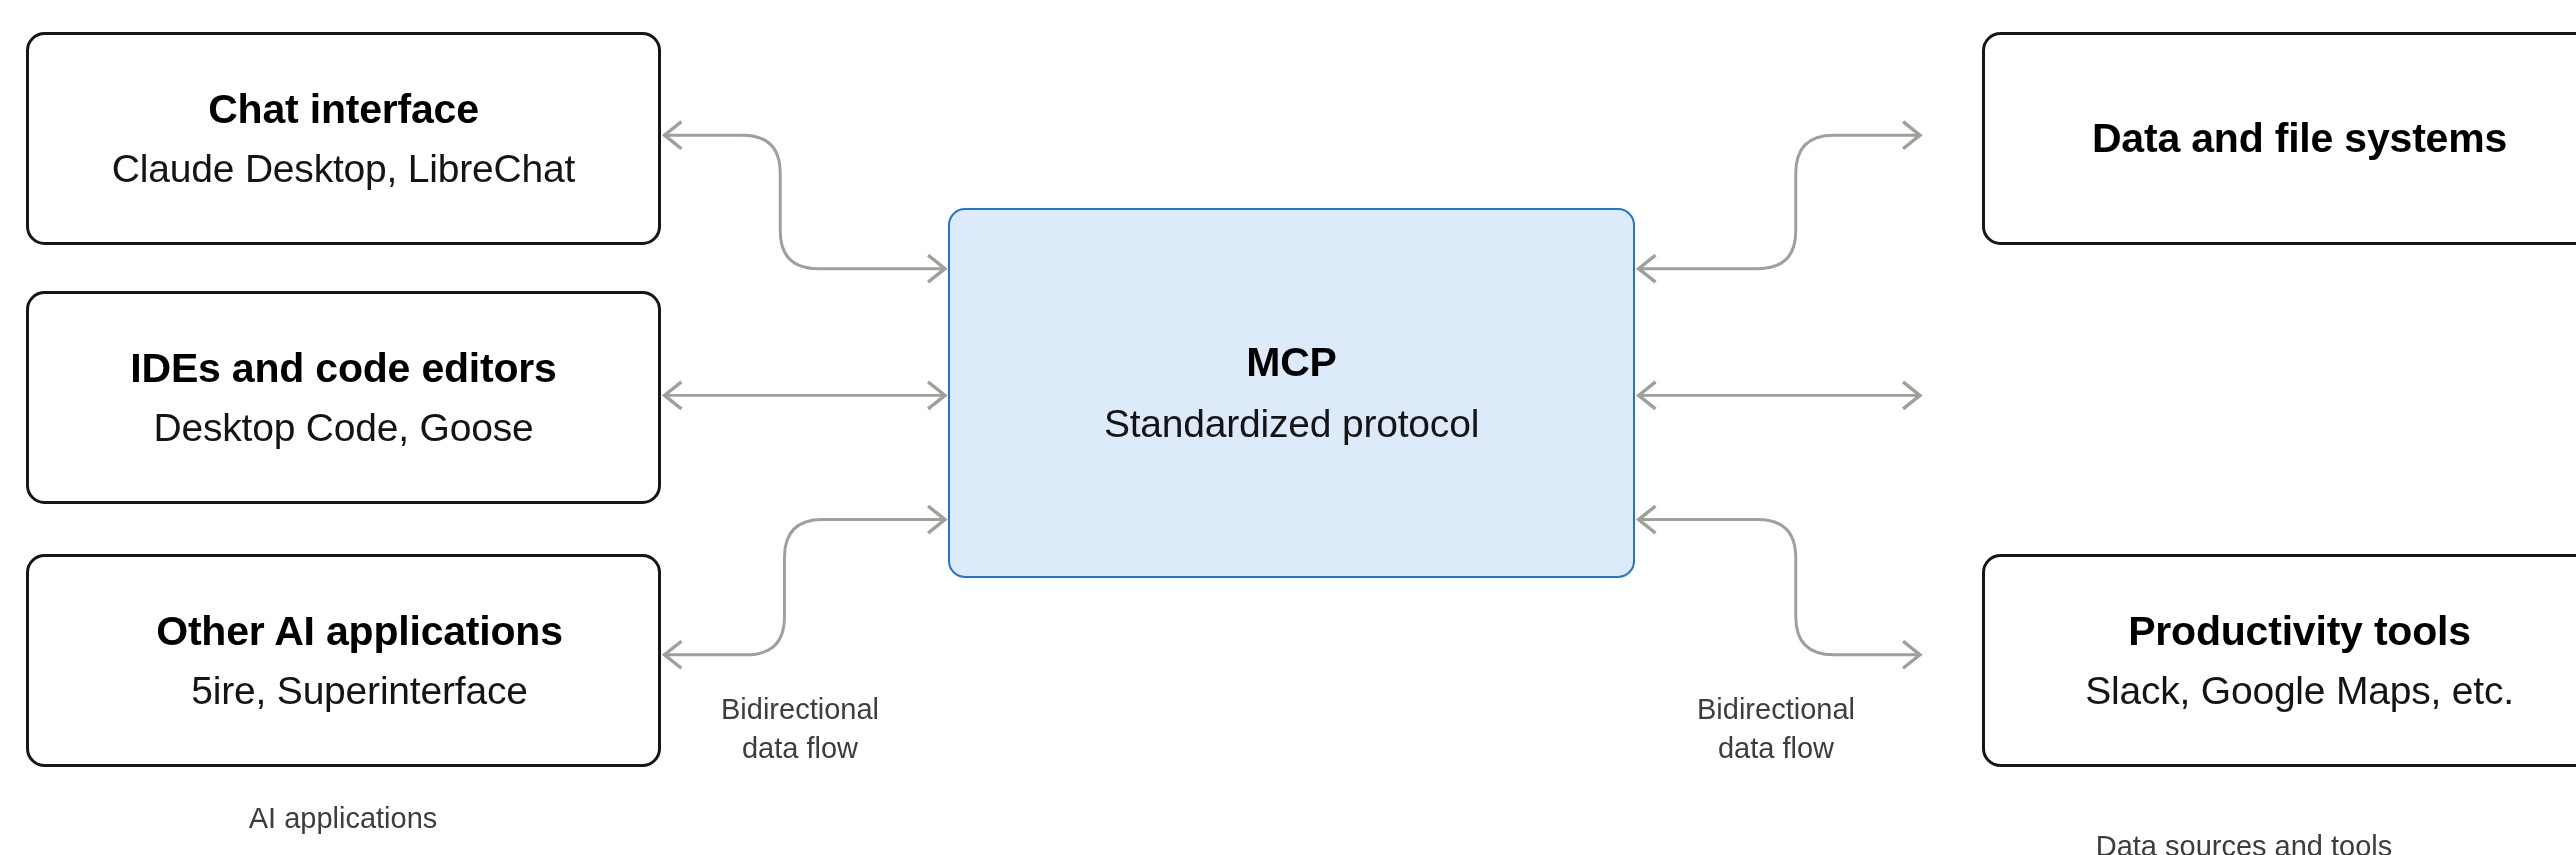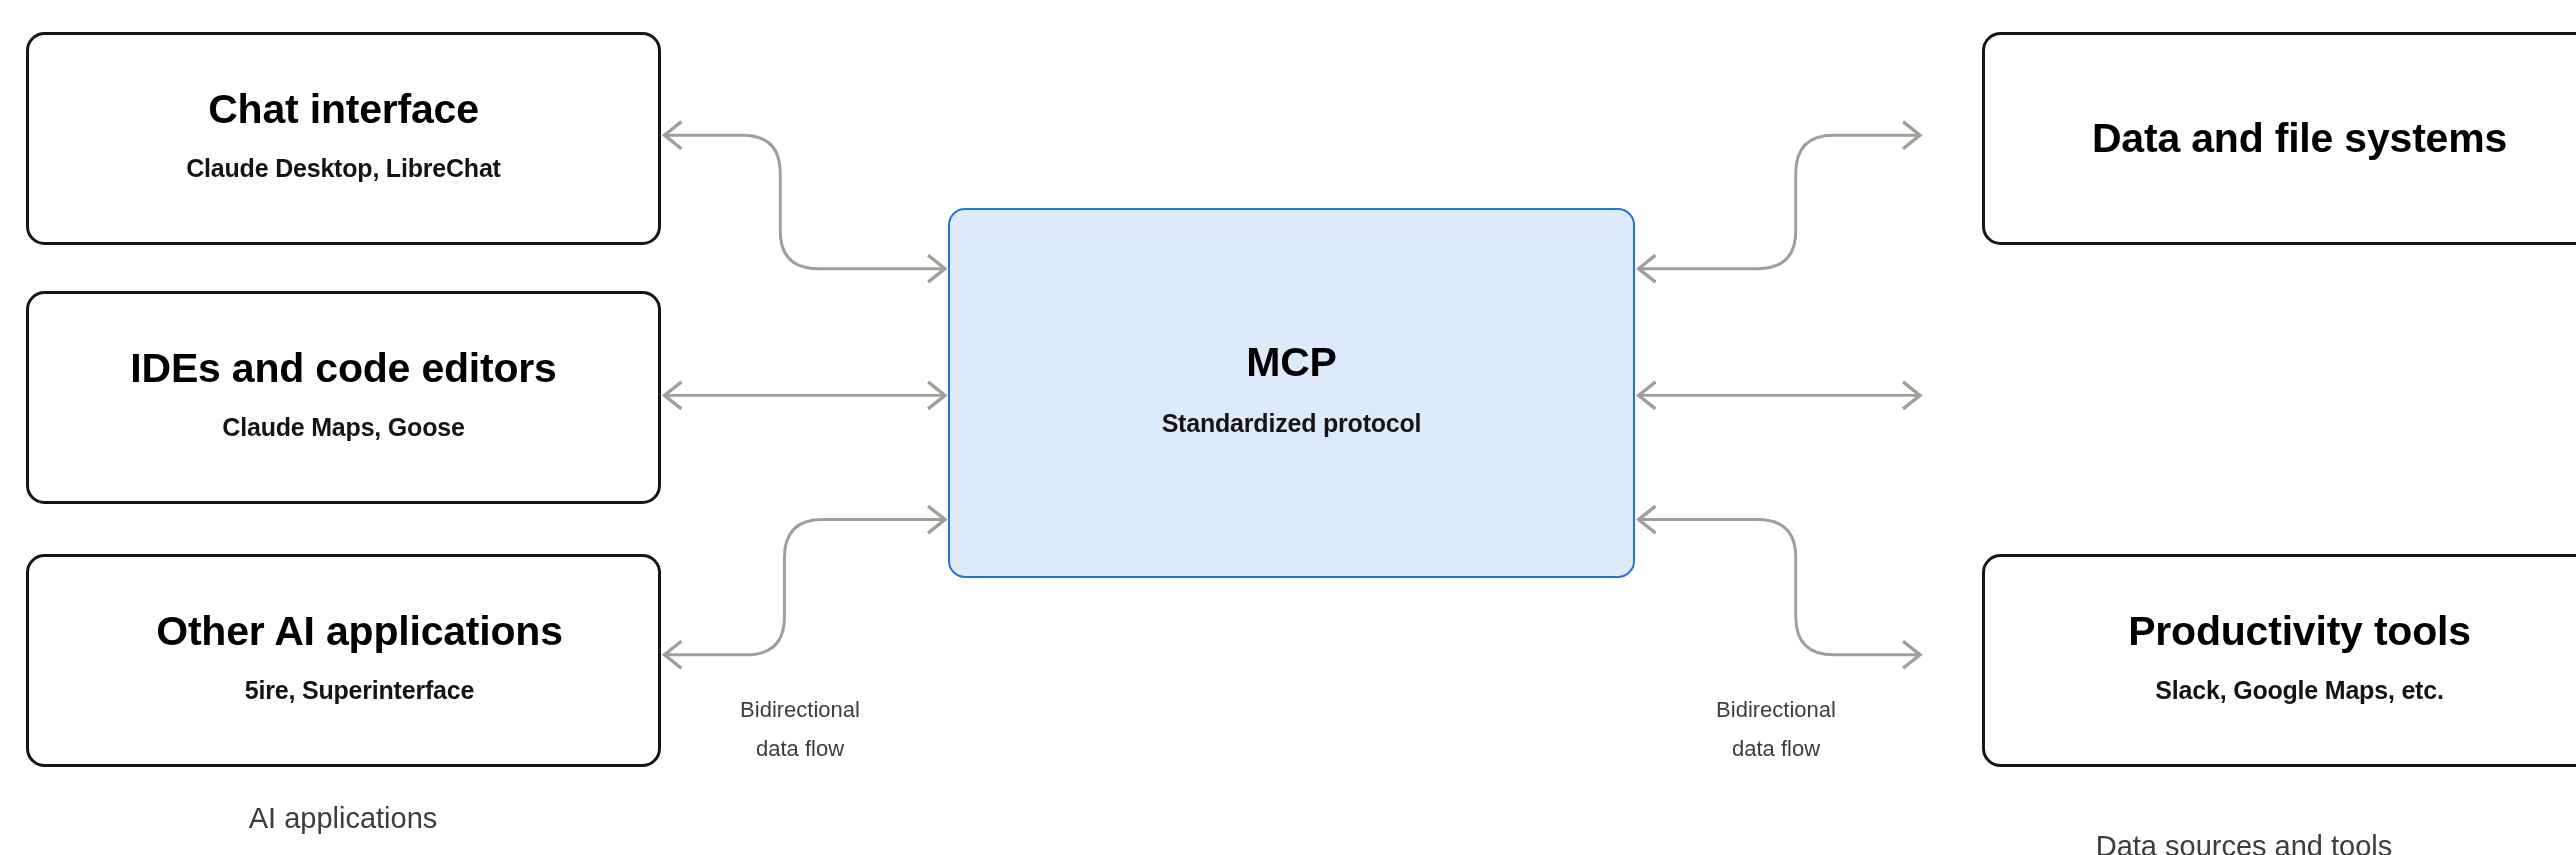--- a/index.html
+++ b/index.html
@@ -23,32 +23,32 @@
   .connector{fill:none;stroke:var(--connector);stroke-width:3.5;stroke-linejoin:round;}
   .arrowhead{fill:none;stroke:var(--connector);stroke-width:4;stroke-linejoin:miter;stroke-linecap:butt;}
   marker{overflow:visible;}
   .node{
     position:absolute;box-sizing:border-box;
     display:flex;flex-direction:column;justify-content:center;align-items:center;
     text-align:center;border-radius:18.6px;background:#fff;
     border:3.4px solid var(--box-border);
   }
   .node-title{font-size:41px;font-weight:bold;line-height:59px;color:var(--title-text);letter-spacing:-0.2px;white-space:nowrap;}
-  .node-subtitle{font-size:25px;font-weight:700;line-height:59px;color:var(--subtitle-text);letter-spacing:-0.2px;white-space:nowrap;}
+  .node-subtitle{font-size:39px;font-weight:400;line-height:59px;color:var(--subtitle-text);letter-spacing:-0.2px;white-space:nowrap;}
   .side-node{left:26px;width:635px;height:213px;}
   .side-node.right{left:1982px;}
   .node-center{
     left:948px;top:208px;width:687px;height:370px;
     border:2.5px solid var(--accent-border);background:var(--accent-fill);border-radius:17px;
   }
   .node-center .node-title{line-height:61px;}
   .node-center .node-subtitle{line-height:61px;}
   .flow-label{
     position:absolute;transform:translateX(-50%);text-align:center;
-    font-size:22px;line-height:39px;font-weight:500;color:var(--muted-text);white-space:nowrap;
+    font-size:29px;line-height:39px;font-weight:500;color:var(--muted-text);white-space:nowrap;
   }
   .column-label{
     position:absolute;transform:translateX(-50%);
     font-size:29px;line-height:39px;font-weight:500;color:var(--muted-text);white-space:nowrap;
   }
 </style>
 </head>
 <body>
 
 <div class="canvas">
@@ -66,21 +66,21 @@
     <path class="connector" marker-start="url(#chev)" marker-end="url(#chev)" d="M 1939 468 H 2272"></path>
     <path class="connector" marker-start="url(#chev)" marker-end="url(#chev)" d="M 1939 615 H 2080 Q 2125 615 2125 660 V 730 Q 2125 775 2170 775 H 2272"></path>
   </svg>
 
   <div class="node side-node" style="top:32px;">
     <div class="node-title">Chat interface</div>
     <div class="node-subtitle">Claude Desktop, LibreChat</div>
   </div>
   <div class="node side-node" style="top:291px;">
     <div class="node-title">IDEs and code editors</div>
-    <div class="node-subtitle">Claude Maps, Goose</div>
+    <div class="node-subtitle">Desktop Code, Goose</div>
   </div>
   <div class="node side-node" style="top:554px;padding-left:32px;">
     <div class="node-title">Other AI applications</div>
     <div class="node-subtitle">5ire, Superinterface</div>
   </div>
 
   <div class="node node-center">
     <div class="node-title">MCP</div>
     <div class="node-subtitle">Standardized protocol</div>
   </div>

